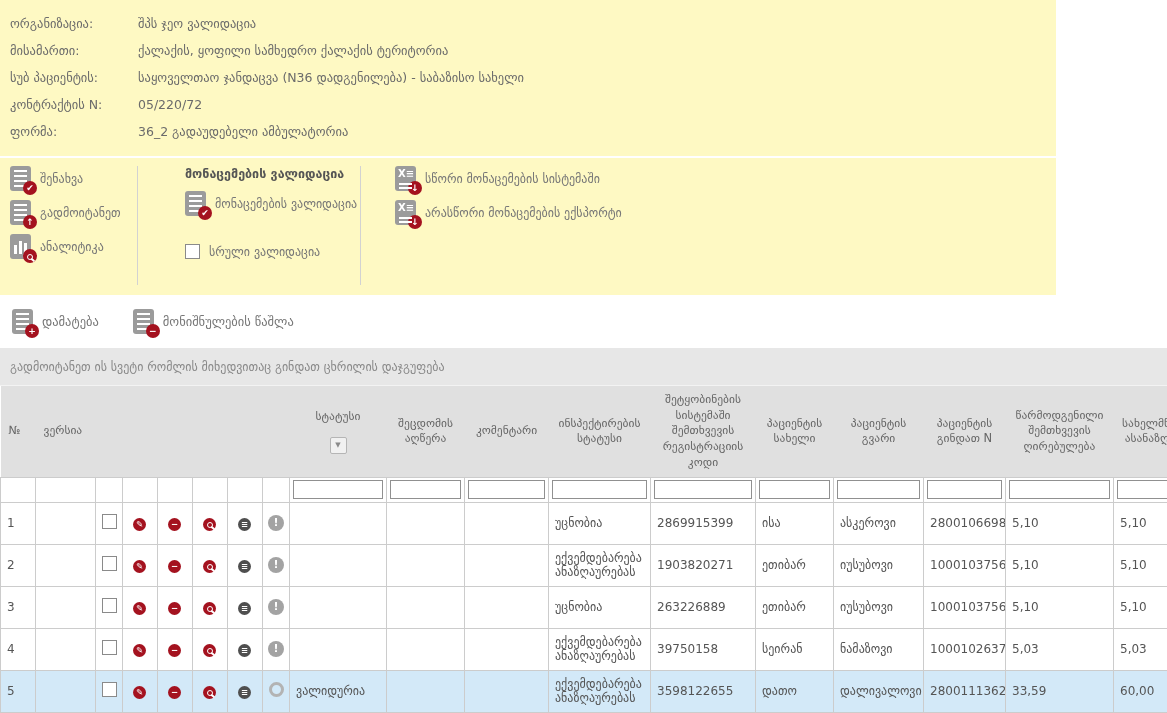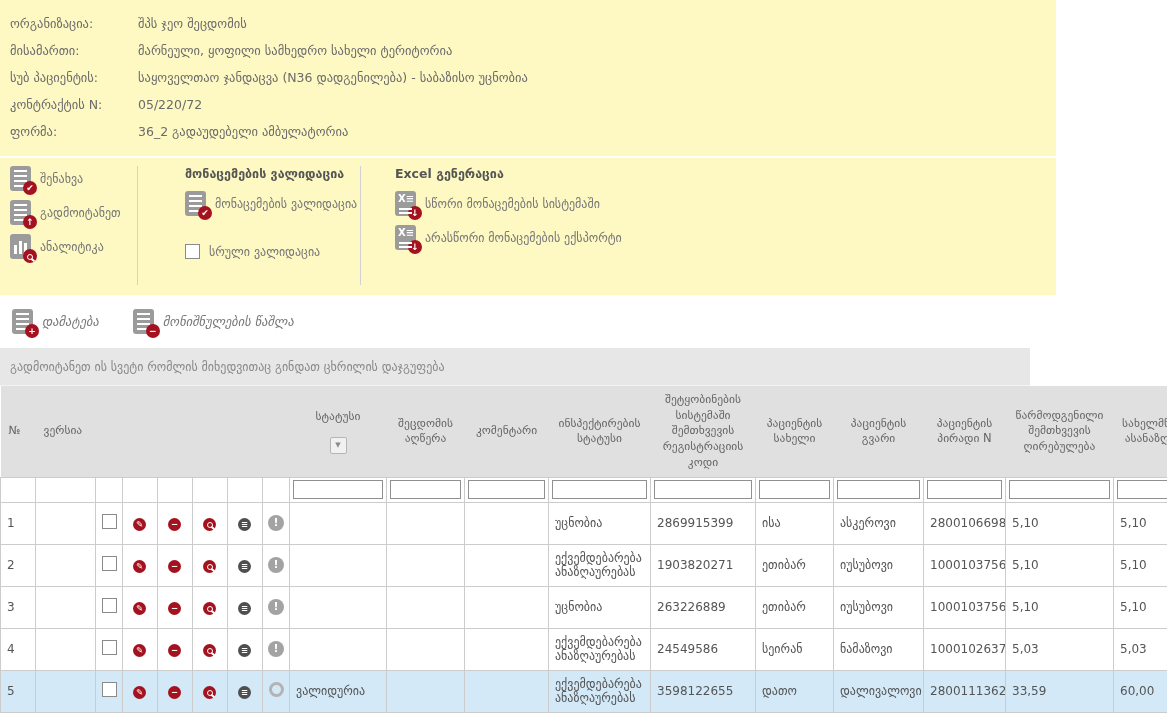--- a/index.html
+++ b/index.html
@@ -43,24 +43,24 @@
   .row-ic .badge { width:13px; height:13px; line-height:13px; font-size:8.5px; }
 
   .checkbox { display:inline-block; width:15px; height:15px; background:#fff; border:1px solid #8a8a8a; cursor:pointer; }
   .alert-ic { display:inline-block; width:16px; height:16px; border-radius:50%; background:#a3a3a3;
               color:#fff; font-size:11px; font-weight:bold; line-height:16px; text-align:center; }
   .ring-ic { display:inline-block; width:15px; height:15px; border-radius:50%; border:3px solid #b3b3b3; background:transparent; }
 
   
   #toolbar { position:absolute; top:295px; left:0; width:1167px; height:53px; background:#fff; display:flex; align-items:center; gap:34px; padding-left:12px; }
   #toolbar .action-item { margin:0; }
-  #toolbar .a-label { color:#777; font-size:12.5px;font-style:italic; }
-
-  
-  #groupbar { position:absolute; top:348px; left:0; width:1030px; height:38px; background:#e7e7e7; border-bottom:1px solid #f3f3f3;
+  #toolbar .a-label { color:#777; font-size:12.5px; }
+
+  
+  #groupbar { position:absolute; top:348px; left:0; width:1167px; height:38px; background:#e7e7e7; border-bottom:1px solid #f3f3f3;
               display:flex; align-items:center; padding-left:10px; font-size:12px; color:#8a8a8a; }
 
   
   #tablewrap { position:absolute; top:386px; left:0; width:1167px; height:327px; overflow:hidden; }
   table { border-collapse:collapse; table-layout:fixed; width:1273px; font-size:12px; color:#555; }
   thead tr.hdr th { background:#e0e0e0; height:91px; font-weight:normal; font-size:11.5px; color:#666;
                     vertical-align:middle; text-align:center; padding:4px 3px; line-height:1.35; }
   thead tr.hdr th.al { text-align:left; padding-left:8px; }
   tr.filter td { background:#fff; border:1px solid #ccc; height:25px; padding:2px 3px; }
   tr.filter td input { width:100%; height:19px; border:1px solid #909090; background:#fff; outline:none; font-size:11px; padding:0 3px; }
@@ -73,29 +73,29 @@
   .icon-btn { display:inline-block; cursor:pointer; }
 </style>
 </head>
 <body>
 
 <div id="app">
 
   <div id="panel-info" class="panel">
     <div class="info-row" style="top:16px">
       <span class="lbl">ორგანიზაცია:</span>
-      <span class="val">შპს ჯეო შეცდომის</span>
+      <span class="val">შპს ჯეო ვალიდაცია</span>
     </div>
     <div class="info-row" style="top:43px">
       <span class="lbl">მისამართი:</span>
-      <span class="val">მარნეული, ყოფილი სამხედრო სახელი ტერიტორია</span>
+      <span class="val">ქალაქის, ყოფილი სამხედრო ქალაქის ტერიტორია</span>
     </div>
     <div class="info-row" style="top:70px">
       <span class="lbl">სუბ პაციენტის:</span>
-      <span class="val">საყოველთაო ჯანდაცვა (N36 დადგენილება) - საბაზისო უცნობია</span>
+      <span class="val">საყოველთაო ჯანდაცვა (N36 დადგენილება) - საბაზისო სახელი</span>
     </div>
     <div class="info-row" style="top:97px">
       <span class="lbl">კონტრაქტის N:</span>
       <span class="val">05/220/72</span>
     </div>
     <div class="info-row" style="top:124px">
       <span class="lbl">ფორმა:</span>
       <span class="val">36_2 გადაუდებელი ამბულატორია</span>
     </div>
   </div>
@@ -131,21 +131,20 @@
           </span>
         <span class="a-label">მონაცემების ვალიდაცია</span>
       </div>
       <div class="action-item" style="margin-top:28px">
         <span class="checkbox"></span>
         <span class="a-label">სრული ვალიდაცია</span>
       </div>
     </div>
 
     <div class="section" id="sec-excel">
-      <div class="section-title">Excel გენერაცია</div>
       <div class="action-item">
         <span class="xls-ic">
             <span class="badge">↓</span>
           </span>
         <span class="a-label">სწორი მონაცემების სისტემაში</span>
       </div>
       <div class="action-item" style="margin-top:5px">
         <span class="xls-ic">
             <span class="badge">↓</span>
           </span>
@@ -210,21 +209,21 @@
               <span>სტატუსი</span>
               <span class="dd-btn">▼</span>
             </span>
           </th>
           <th>შეცდომის აღწერა</th>
           <th>კომენტარი</th>
           <th>ინსპექტირების სტატუსი</th>
           <th>შეტყობინების სისტემაში შემთხვევის რეგისტრაციის კოდი</th>
           <th>პაციენტის სახელი</th>
           <th>პაციენტის გვარი</th>
-          <th>პაციენტის პირადი N</th>
+          <th>პაციენტის გინდათ N</th>
           <th>წარმოდგენილი შემთხვევის ღირებულება</th>
           <th>სახელმწიფო პროგრამით ასანაზღაურებელი თანხა</th>
         </tr>
         <tr class="filter">
           <td></td>
           <td></td>
           <td></td>
           <td></td>
           <td></td>
           <td></td>
@@ -312,21 +311,21 @@
     <td class="ctr"><span class="checkbox"></span></td>
     <td class="ctr"><span class="icon-btn"><span class="row-ic doc-ic"><span class="badge">✎</span></span></span></td>
     <td class="ctr"><span class="icon-btn"><span class="row-ic doc-ic"><span class="badge">−</span></span></span></td>
     <td class="ctr"><span class="icon-btn"><span class="row-ic doc-ic"><span class="badge"><span class="mag"></span></span></span></span></td>
     <td class="ctr"><span class="icon-btn"><span class="row-ic doc-ic"><span class="badge dark">≡</span></span></span></td>
     <td class="ctr"><span class="alert-ic">!</span></td>
     <td></td>
     <td></td>
     <td></td>
     <td>ექვემდებარება ანაზღაურებას</td>
-    <td>24549586</td>
+    <td>39750158</td>
     <td>სეირან</td>
     <td>ნამაზოვი</td>
     <td>10001026379</td>
     <td>5,03</td>
     <td>5,03</td>
   </tr>
 
   <tr class="hl">
     <td>5</td>
     <td></td>

